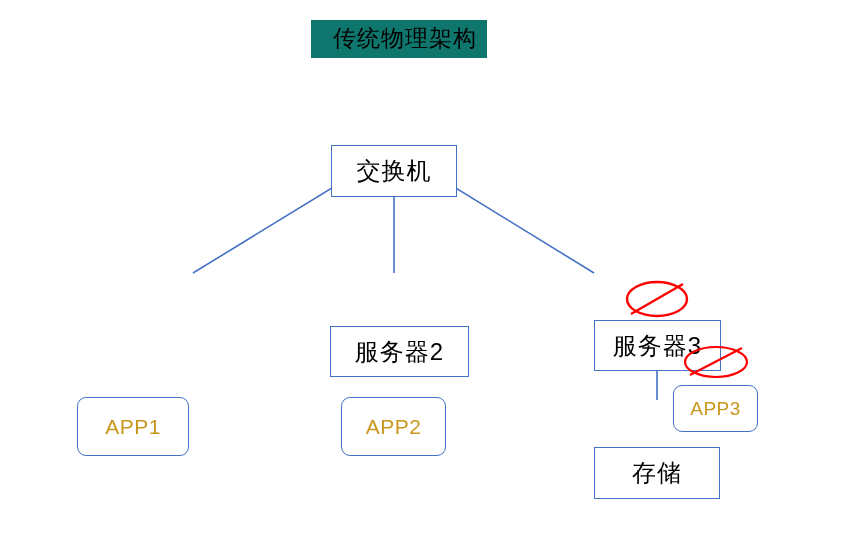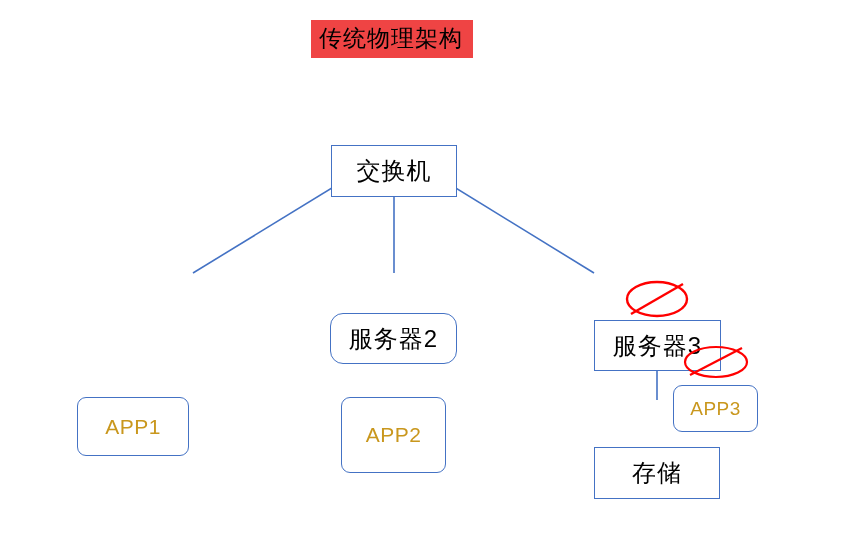--- a/index.html
+++ b/index.html
@@ -19,22 +19,22 @@
     position: absolute;
     left: 0;
     top: 0;
     width: 865px;
     height: 551px;
   }
   .title {
     position: absolute;
     left: 311px;
     top: 20px;
-    padding: 4px 10px 6px 8px;
-    background: #ef4444;
+    padding: 4px 10px 6px 22px;
+    background: #0f766e;
     color: #000000;
     font-size: 23px;
     line-height: 28px;
     letter-spacing: 1px;
     white-space: nowrap;
   }
   .node {
     position: absolute;
     box-sizing: border-box;
     border: 1.6px solid #4472c4;
@@ -51,24 +51,24 @@
     letter-spacing: 1px;
   }
   .node-app {
     border-radius: 9px;
     color: #c9971d;
     font-size: 21px;
     letter-spacing: 0.5px;
   }
   .node-switch { left: 331px; top: 98px;  width: 126px; height: 52px; }
   .node-srv1   { left: 66px;  top: 273px; width: 127px; height: 51px; }
-  .node-srv2   { left: 330px; top: 266px; width: 127px; height: 51px; border-radius: 13px; }
+  .node-srv2   { left: 330px; top: 279px; width: 139px; height: 51px; }
   .node-srv3   { left: 594px; top: 273px; width: 127px; height: 51px; }
   .node-app1   { left: 77px;  top: 350px; width: 112px; height: 59px; }
-  .node-app2   { left: 341px; top: 350px; width: 105px; height: 76px; }
+  .node-app2   { left: 341px; top: 350px; width: 105px; height: 59px; }
   .node-app3   { left: 673px; top: 338px; width: 85px;  height: 47px; font-size: 19px; }
   .node-storage{ left: 594px; top: 400px; width: 126px; height: 52px; }
 
   .strike {
     position: absolute;
     pointer-events: none;
     overflow: visible;
   }
   .strike-srv3 { left: 624px; top: 276px; width: 66px; height: 46px; }
   .strike-app3 { left: 682px; top: 341px; width: 68px; height: 42px; }

